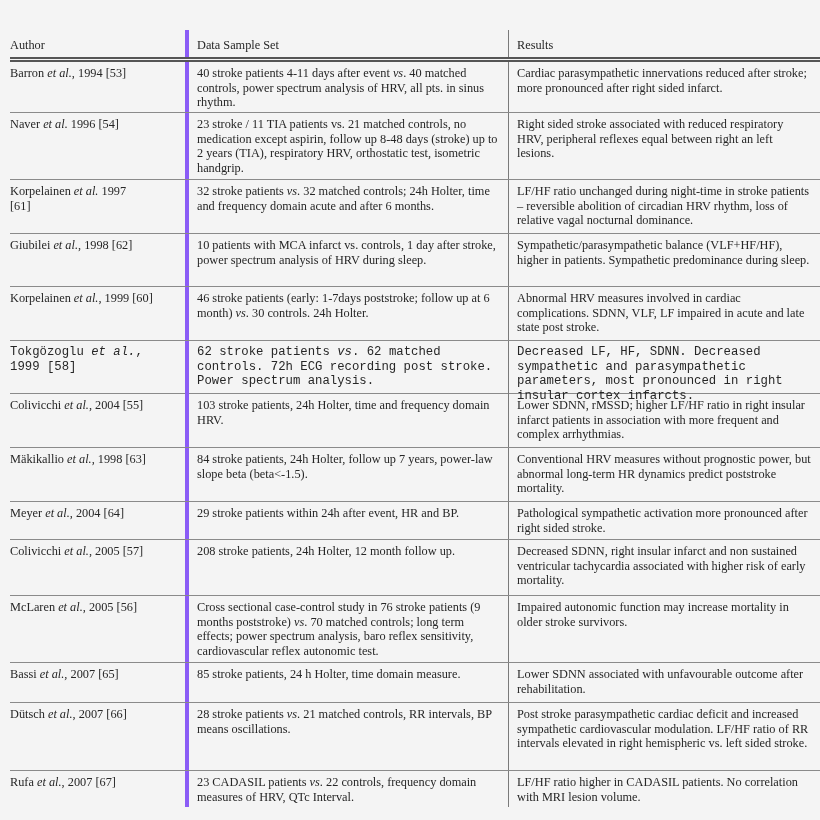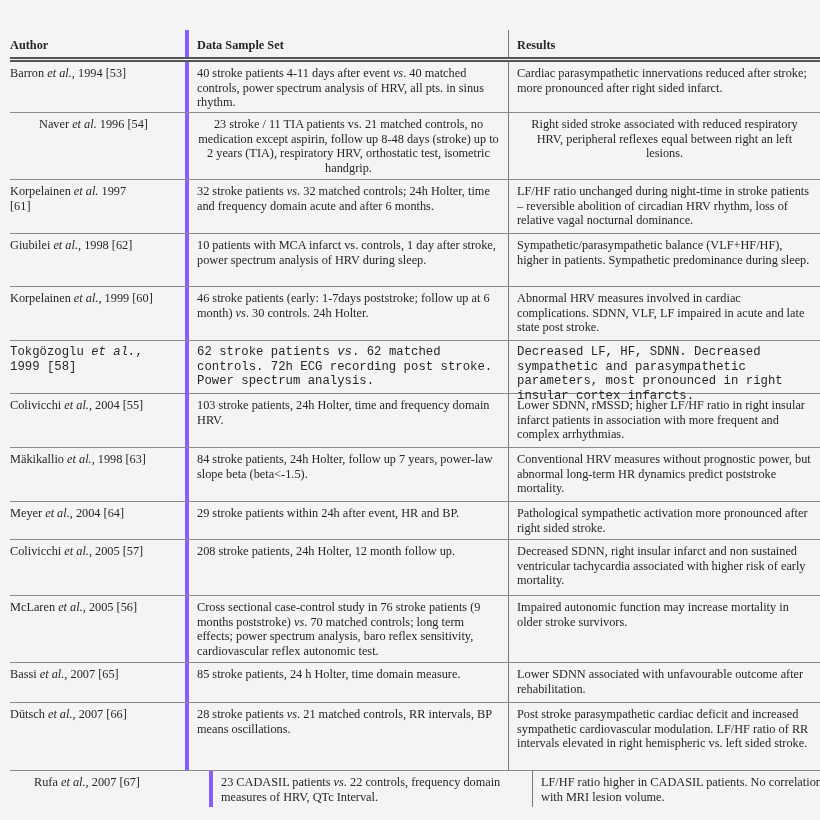--- a/index.html
+++ b/index.html
@@ -14,31 +14,31 @@
   }
   .table {
     position: absolute; left: 10px; top: 30px; width: 810px;
   }
   .row {
     display: grid;
     grid-template-columns: 175px 323px 312px;
     border-bottom: 1px solid #8a8a8a;
     box-sizing: border-box;
   }
-  .row.last { border-bottom: none; margin-left: 24px; }
+  .row.last { border-bottom: none; }
   .cell {
     padding: 4px 8px 0 8px;
     box-sizing: border-box;
     white-space: pre-line;
   }
   .cell.c1 { padding-left: 0; }
   .cell.c2 { border-left: 4px solid #8b5cf6; }
   .cell.c3 { border-left: 1px solid #7a7a7a; }
   .header { height: 27px; border-bottom: none; }
-  .header .cell { font-weight: bold; padding-top: 8px; }
+  .header .cell { font-weight: normal; padding-top: 8px; }
   .double-rule {
     height: 5px; border-top: 2px solid #555; border-bottom: 2px solid #555;
     box-sizing: border-box; margin-right: 0;
   }
   em { font-style: italic; }
 </style>
 </head>
 <body>
 
 <div class="table">
@@ -47,21 +47,21 @@
     <div class="cell c2">Data Sample Set</div>
     <div class="cell c3">Results</div>
   </div>
   <div class="double-rule"></div>
   <div id="rows">
       <div class="row" style="height: 51px;">
         <div class="cell c1"><span>Barron</span> <em>et al.</em><span>, 1994 [53]</span></div>
         <div class="cell c2"><span>40 stroke patients 4-11 days after event </span><em>vs</em><span>. 40 matched controls, power spectrum analysis of HRV, all pts. in sinus rhythm.</span></div>
         <div class="cell c3">Cardiac parasympathetic innervations reduced after stroke; more pronounced after right sided infarct.</div>
       </div>
-      <div class="row" style="height: 67px; text-align: center;">
+      <div class="row" style="height: 67px;">
         <div class="cell c1"><span>Naver</span> <em>et al.</em><span> 1996 [54]</span></div>
         <div class="cell c2"><span>23 stroke / 11 TIA patients vs. 21 matched controls, no medication except aspirin, follow up 8-48 days (stroke) up to 2 years (TIA), respiratory HRV, orthostatic test, isometric handgrip.</span><em></em><span></span></div>
         <div class="cell c3">Right sided stroke associated with reduced respiratory HRV, peripheral reflexes equal between right an left lesions.</div>
       </div>
       <div class="row" style="height: 54px;">
         <div class="cell c1"><span>Korpelainen</span> <em>et al.</em><span> 1997
 [61]</span></div>
         <div class="cell c2"><span>32 stroke patients </span><em>vs</em><span>. 32 matched controls; 24h Holter, time and frequency domain acute and after 6 months.</span></div>
         <div class="cell c3">LF/HF ratio unchanged during night-time in stroke patients – reversible abolition of circadian HRV rhythm, loss of relative vagal nocturnal dominance.</div>
       </div>

